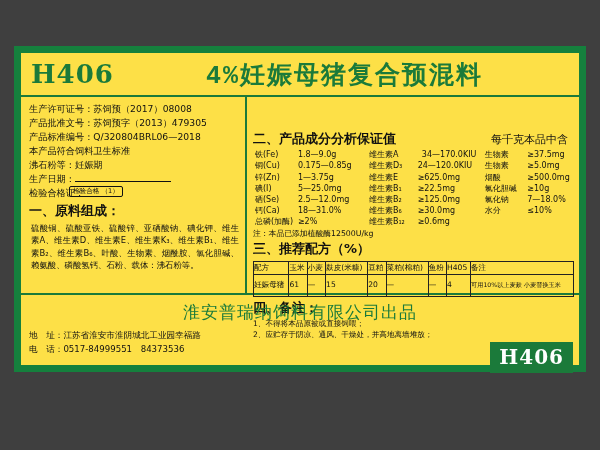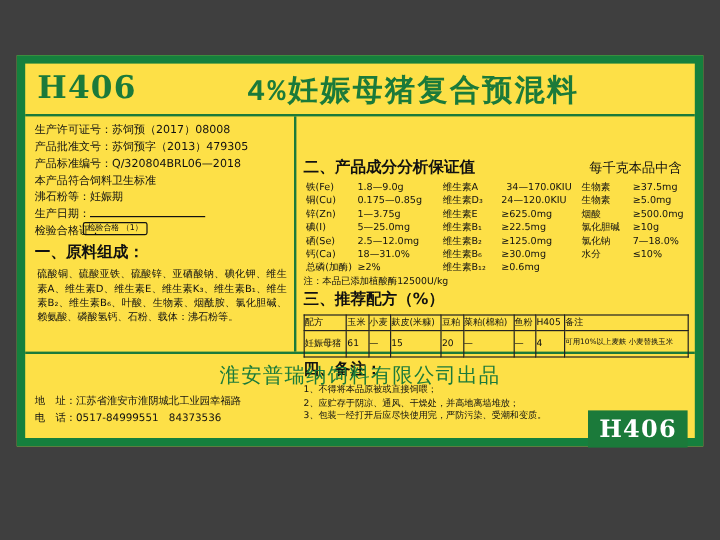--- a/index.html
+++ b/index.html
@@ -296,21 +296,20 @@
           <td>4</td>
           <td style="font-size:6.2px;line-height:1.1;">可用10%以上麦麸
 小麦替换玉米</td>
         </tr>
       </tbody>
         </table>
 
       <div class="sec-title" style="margin-top:2px;">四、备注：</div>
       <div class="cautions">1、不得将本品原被或直接饲喂；</div>
       <div class="cautions" style="margin-top:0">2、应贮存于阴凉、通风、干燥处，并高地离墙堆放；</div>
-      <div class="cautions" style="margin-top:0">3、包装一经打开后应尽快使用完，严防污染、受潮和变质。</div>
     </div>
   </div>
 
   <div class="footer">
     <div class="company">淮安普瑞纳饲料有限公司出品</div>
     <div class="addr">地　址：江苏省淮安市淮阴城北工业园幸福路</div>
     <div class="addr" style="margin-top:1px">电　话：0517-84999551　84373536</div>
     <div class="badge">H406</div>
   </div>
 

